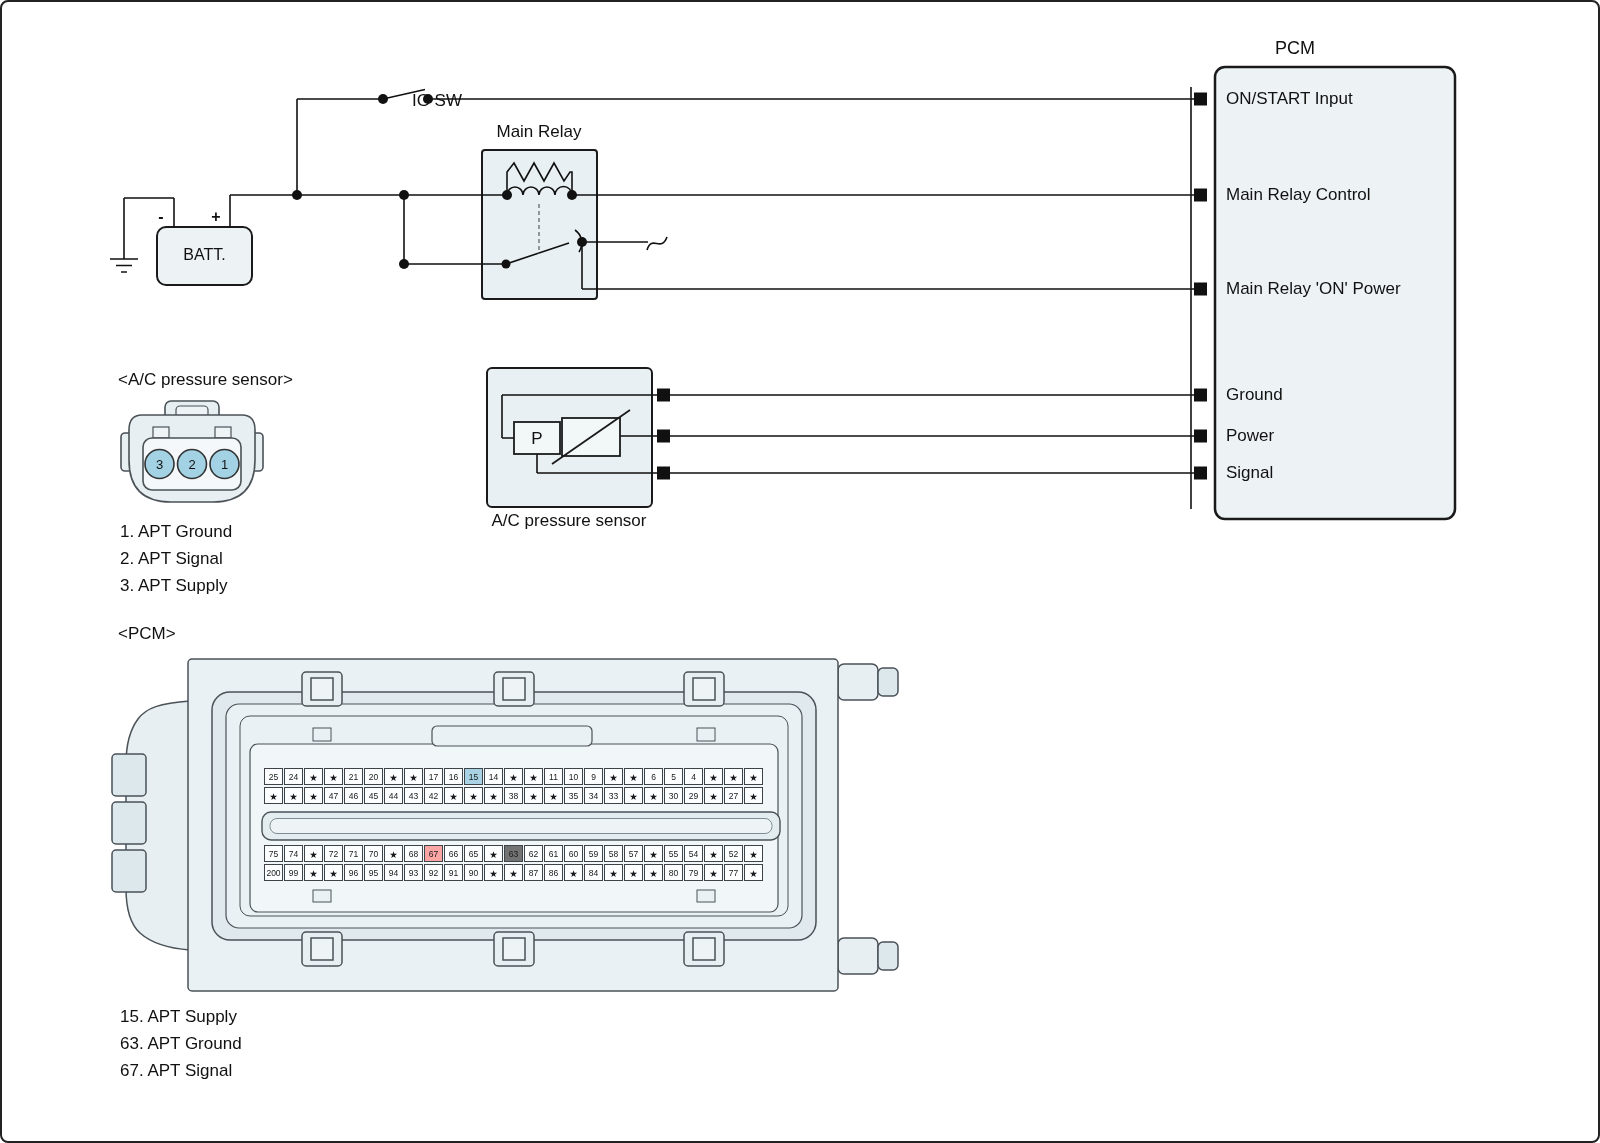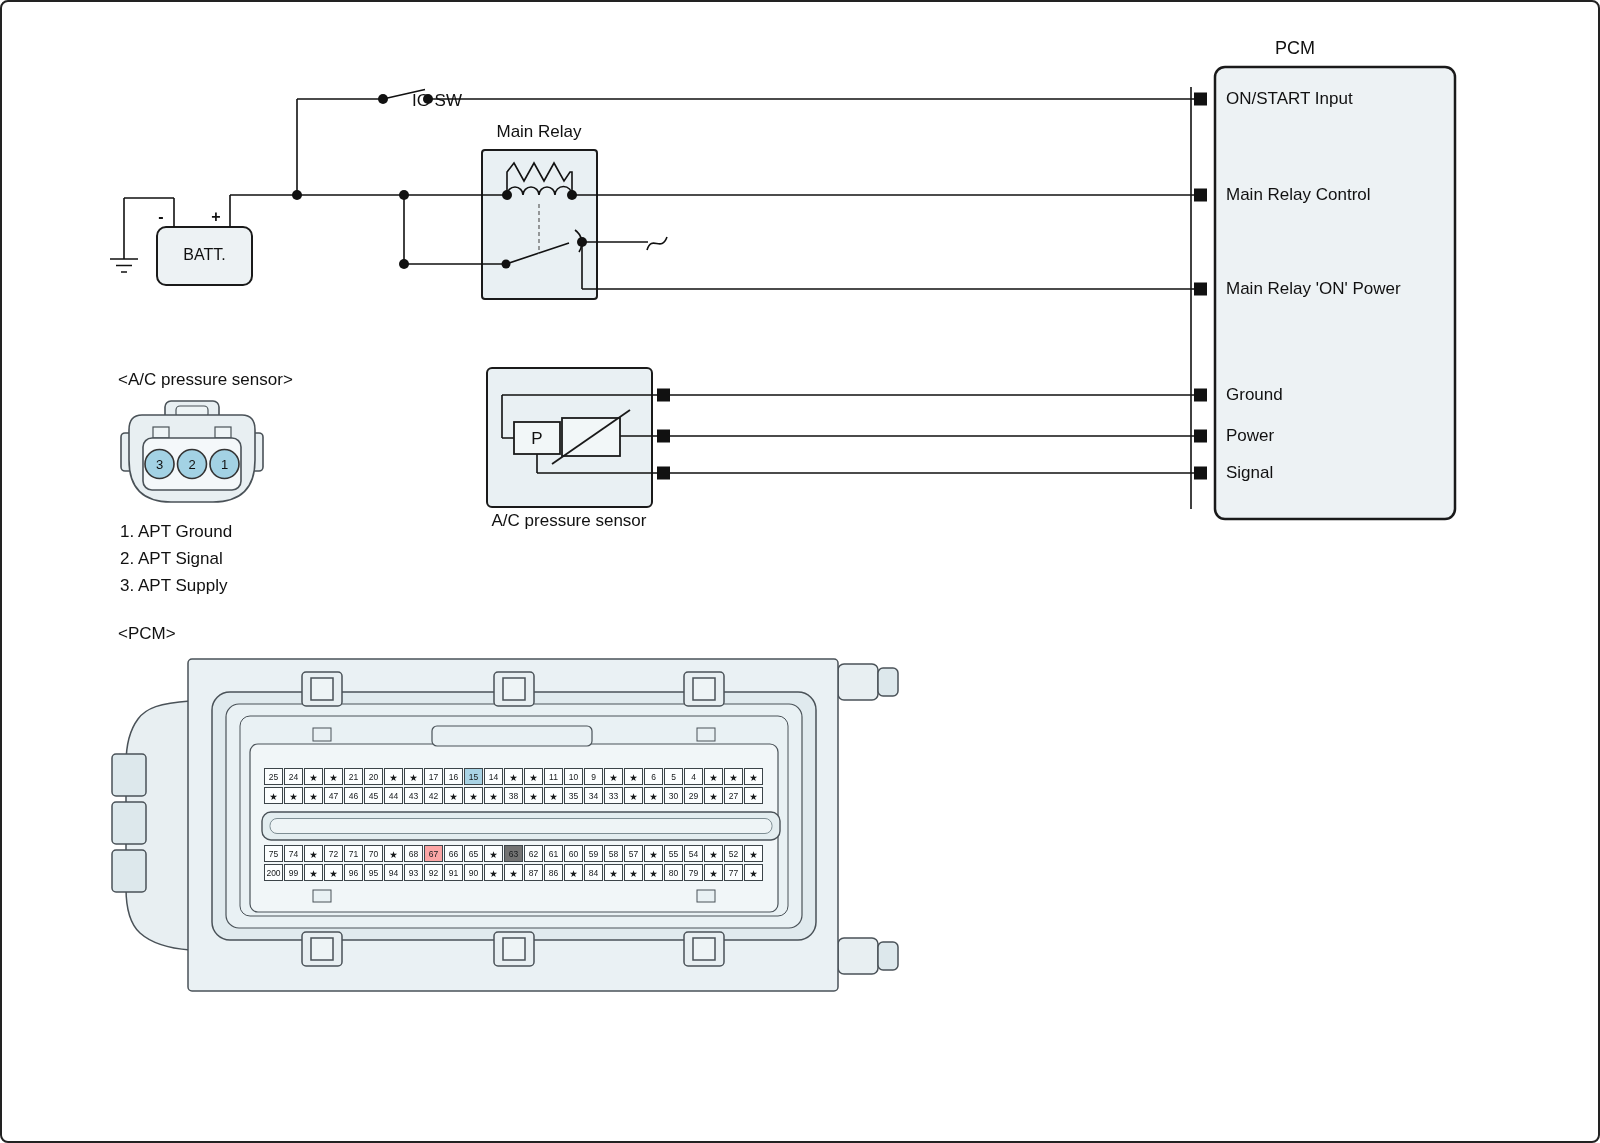--- a/index.html
+++ b/index.html
@@ -162,20 +162,25 @@
   <div class="label" style="left:1224px;top:461px;">Signal</div>
 
   <div class="label" style="left:116px;top:368px;">&lt;A/C pressure sensor&gt;</div>
   <div class="legend" id="ac-legend" style="left:118px;top:516px;">
       <div class="legend-line">1. APT Ground</div>
       <div class="legend-line">2. APT Signal</div>
       <div class="legend-line">3. APT Supply</div>
     </div>
 
   <div class="label" style="left:116px;top:622px;">&lt;PCM&gt;</div>
+  <div class="legend" id="pcm-legend" style="left:118px;top:1001px;">
+      <div class="legend-line">15. APT Supply</div>
+      <div class="legend-line">63. APT Ground</div>
+      <div class="legend-line">67. APT Signal</div>
+    </div>
 
   <div class="pin-grid" id="pin-grid">
       <div class="pin-row" style="top: 0px;">
         <div class="pin-cell">25</div>
         <div class="pin-cell">24</div>
         <div class="pin-cell star">★</div>
         <div class="pin-cell star">★</div>
         <div class="pin-cell">21</div>
         <div class="pin-cell">20</div>
         <div class="pin-cell star">★</div>

